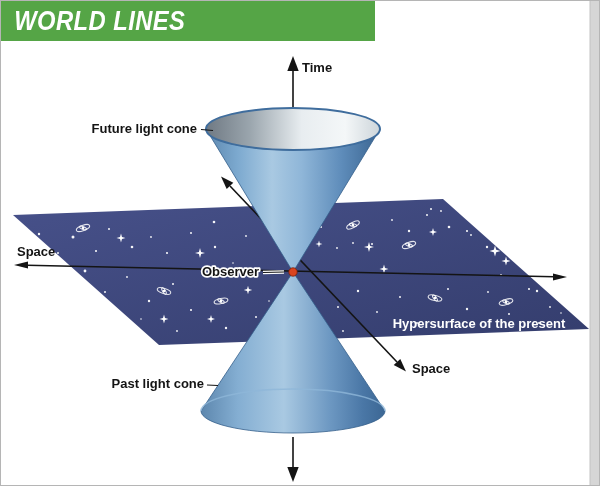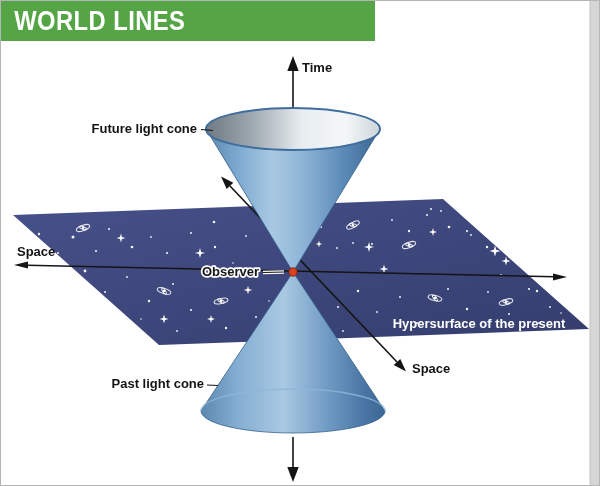--- a/index.html
+++ b/index.html
@@ -1,19 +1,19 @@
 <!DOCTYPE html>
 <html style="--banner-green: #55a546; --plane-navy: #3d4778; --cone-blue: #5d8fc0; --observer-red: #d9441f; --axis-ink: #141414;"><head>
 <meta charset="utf-8">
 <style>
   html,body{margin:0;padding:0;background:#ffffff;font-family:"Liberation Sans",sans-serif;}
   .stage{position:relative;width:600px;height:486px;background:#fff;border:1px solid #b5b5b5;
          box-sizing:border-box;overflow:hidden;}
   .banner{position:absolute;top:0;left:0;width:374px;height:40px;background:var(--banner-green,#55a546);
-          display:flex;align-items:center;z-index:5;}
+          display:flex;align-items:center;z-index:5;font-style:italic;}
   .banner .title{display:inline-block;color:#fff;font-size:27px;font-weight:700;letter-spacing:.5px;
           padding-left:15px;transform:scaleX(.88);transform-origin:left center;white-space:nowrap;}
   svg{position:absolute;top:0;left:0;display:block;}
   .lbl{font-family:"Liberation Sans",sans-serif;font-size:13px;font-weight:600;fill:var(--axis-ink,#141414);}
   .lbl.white{fill:#ffffff;}
   .halo{stroke:#ffffff;stroke-width:3.4;paint-order:stroke;stroke-linejoin:round;}
   .axis{stroke:var(--axis-ink,#141414);stroke-width:1.6;fill:none;}
   .head{fill:var(--axis-ink,#141414);}
   .leader{stroke:var(--axis-ink,#141414);stroke-width:1.2;}
   .leader-under{stroke:#ffffff;stroke-width:3.4;}

